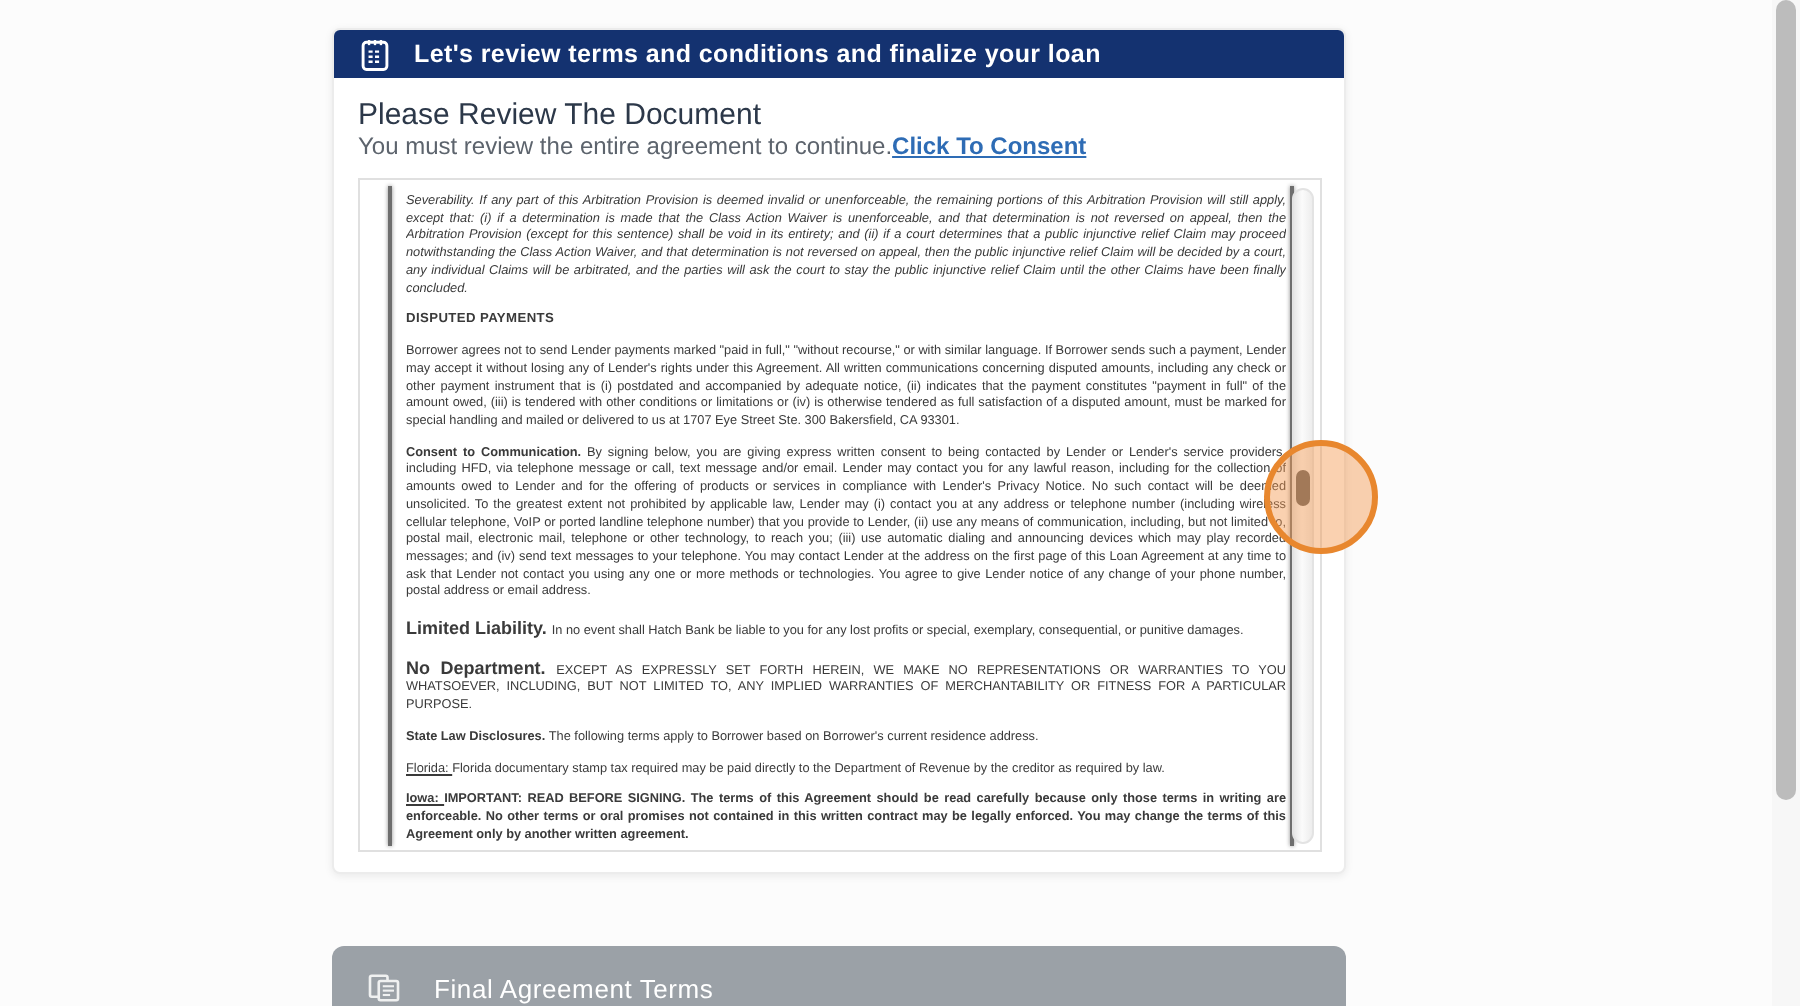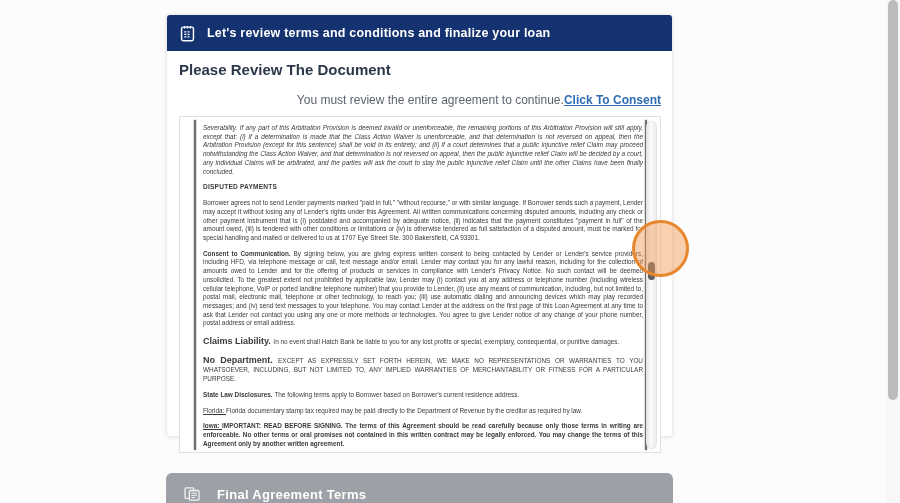--- a/index.html
+++ b/index.html
@@ -4,28 +4,28 @@
 <style>
   * { margin:0; padding:0; box-sizing:border-box; }
   html,body { width:900px; height:503px; overflow:hidden; background:#fcfcfc;
               font-family:"Liberation Sans", sans-serif; }
   .stage { position:relative; width:900px; height:503px; }
 
   
   .card { position:absolute; left:166px; top:14px; width:507px; height:423px;
           background:#ffffff; border:1px solid #ececec; border-radius:4px;
           box-shadow:0 1px 4px rgba(0,0,0,0.08); }
-  .card-header { height:36px; background:#143270; border-radius:3px 3px 0 0;
+  .card-header { height:24px; background:#143270; border-radius:3px 3px 0 0;
                  display:flex; align-items:center; padding:0 12px; gap:11px; }
   .card-header .hicon { width:17px; height:17px; flex:0 0 auto; }
   .card-header .htitle { color:#ffffff; font-size:12.5px; font-weight:bold; letter-spacing:.2px; }
 
   .card-body { padding:9px 11px 6px 12px; }
-  .review-title { font-size:15px; font-weight:bold; color:#2c3849; margin:1px 0 15px; }
-  .subrow { display:flex; justify-content:flex-end; align-items:baseline; margin-bottom:9px; }
+  .review-title { font-size:15px; font-weight:normal; color:#2c3849; margin:1px 0 0; }
+  .subrow { display:flex; justify-content:flex-start; align-items:baseline; margin-bottom:9px; }
   .review-sub { font-size:12px; color:#5d646d; }
   .download-link { font-size:12px; font-weight:bold; color:#2e6cb5;
                    text-decoration:underline; cursor:pointer; }
 
   
   .viewer { position:relative; height:337px; border:1px solid #e0e0e0; background:#ffffff;
             overflow:hidden; }
   .page-edge { position:absolute; top:3px; bottom:2px; width:2px;
                background:#6e6e6e; box-shadow:0 0 2px rgba(0,0,0,0.45); }
   .page-edge.left  { left:14px; }
@@ -51,21 +51,21 @@
   
   .click-highlight { position:absolute; left:632px; top:220px; width:57px; height:57px;
                      border-radius:50%; border:3px solid #e8872e;
                      background:rgba(243,152,80,0.45); z-index:20; }
 
   
   .footer-bar { position:absolute; left:166px; top:473px; width:507px; height:42px;
                 background:#9ba1a7; border-radius:6px 6px 0 0;
                 display:flex; align-items:center; padding:0 18px; gap:17px; }
   .footer-bar .ficon { width:16px; height:14px; opacity:.85; }
-  .footer-title { color:#ffffff; font-size:13px; font-weight:bold; letter-spacing:.3px; }
+  .footer-title { color:#ffffff; font-size:13px; font-weight:normal; letter-spacing:.3px; }
 
   
   .browser-scrollbar { position:absolute; right:0; top:0; width:14px; height:503px;
                        background:#f7f7f7; }
   .browser-thumb { position:absolute; right:2px; top:0; width:10px; height:400px;
                    background:#bcbcbc; border-radius:5px; }
 </style>
 </head>
 <body>
 
@@ -94,21 +94,21 @@
       </div>
 
       <div class="viewer">
         <div class="page-edge left"></div>
         <div class="page-edge right"></div>
         <div class="page-text">
             <p class="doc-para italic">Severability. If any part of this Arbitration Provision is deemed invalid or unenforceable, the remaining portions of this Arbitration Provision will still apply, except that: (i) if a determination is made that the Class Action Waiver is unenforceable, and that determination is not reversed on appeal, then the Arbitration Provision (except for this sentence) shall be void in its entirety; and (ii) if a court determines that a public injunctive relief Claim may proceed notwithstanding the Class Action Waiver, and that determination is not reversed on appeal, then the public injunctive relief Claim will be decided by a court, any individual Claims will be arbitrated, and the parties will ask the court to stay the public injunctive relief Claim until the other Claims have been finally concluded.</p>
             <p class="doc-para h">DISPUTED PAYMENTS</p>
             <p class="doc-para">Borrower agrees not to send Lender payments marked "paid in full," "without recourse," or with similar language. If Borrower sends such a payment, Lender may accept it without losing any of Lender's rights under this Agreement. All written communications concerning disputed amounts, including any check or other payment instrument that is (i) postdated and accompanied by adequate notice, (ii) indicates that the payment constitutes "payment in full" of the amount owed, (iii) is tendered with other conditions or limitations or (iv) is otherwise tendered as full satisfaction of a disputed amount, must be marked for special handling and mailed or delivered to us at 1707 Eye Street Ste. 300 Bakersfield, CA 93301.</p>
             <p class="doc-para"><span class="lead bold">Consent to Communication. </span>By signing below, you are giving express written consent to being contacted by Lender or Lender's service providers, including HFD, via telephone message or call, text message and/or email. Lender may contact you for any lawful reason, including for the collection of amounts owed to Lender and for the offering of products or services in compliance with Lender's Privacy Notice. No such contact will be deemed unsolicited. To the greatest extent not prohibited by applicable law, Lender may (i) contact you at any address or telephone number (including wireless cellular telephone, VoIP or ported landline telephone number) that you provide to Lender, (ii) use any means of communication, including, but not limited to, postal mail, electronic mail, telephone or other technology, to reach you; (iii) use automatic dialing and announcing devices which may play recorded messages; and (iv) send text messages to your telephone. You may contact Lender at the address on the first page of this Loan Agreement at any time to ask that Lender not contact you using any one or more methods or technologies. You agree to give Lender notice of any change of your phone number, postal address or email address.</p>
-            <p class="doc-para"><span class="lead big">Claims Liability. </span>In no event shall Hatch Bank be liable to you for any lost profits or special, exemplary, consequential, or punitive damages.</p>
+            <p class="doc-para"><span class="lead big">Limited Liability. </span>In no event shall Hatch Bank be liable to you for any lost profits or special, exemplary, consequential, or punitive damages.</p>
             <p class="doc-para"><span class="lead big">No Department. </span>EXCEPT AS EXPRESSLY SET FORTH HEREIN, WE MAKE NO REPRESENTATIONS OR WARRANTIES TO YOU WHATSOEVER, INCLUDING, BUT NOT LIMITED TO, ANY IMPLIED WARRANTIES OF MERCHANTABILITY OR FITNESS FOR A PARTICULAR PURPOSE.</p>
             <p class="doc-para"><span class="lead bold">State Law Disclosures. </span>The following terms apply to Borrower based on Borrower's current residence address.</p>
             <p class="doc-para"><span class="lead und">Florida: </span>Florida documentary stamp tax required may be paid directly to the Department of Revenue by the creditor as required by law.</p>
             <p class="doc-para boldtext"><span class="lead undb">Iowa: </span>IMPORTANT: READ BEFORE SIGNING. The terms of this Agreement should be read carefully because only those terms in writing are enforceable. No other terms or oral promises not contained in this written contract may be legally enforced. You may change the terms of this Agreement only by another written agreement.</p>
           </div>
         <div class="doc-track"></div>
         <div class="doc-thumb"></div>
       </div>
     </div>
   </div>

